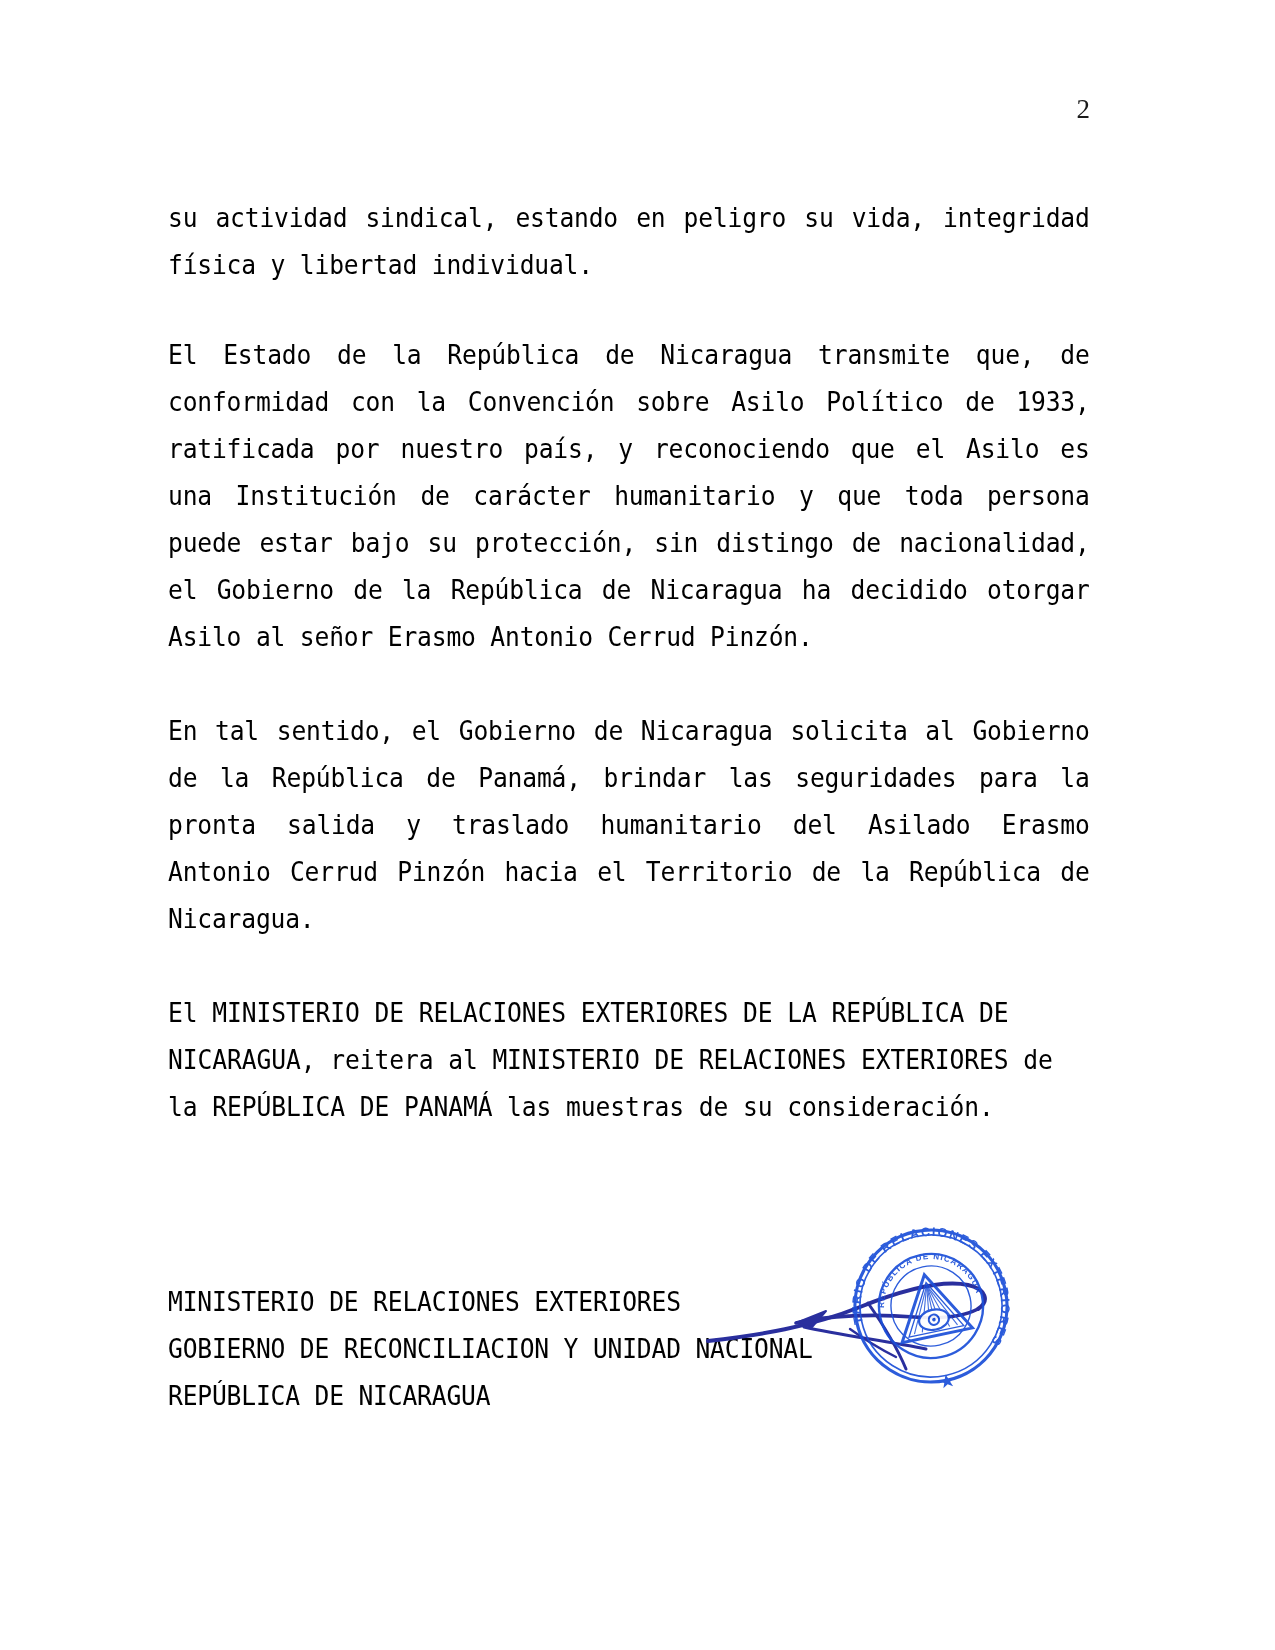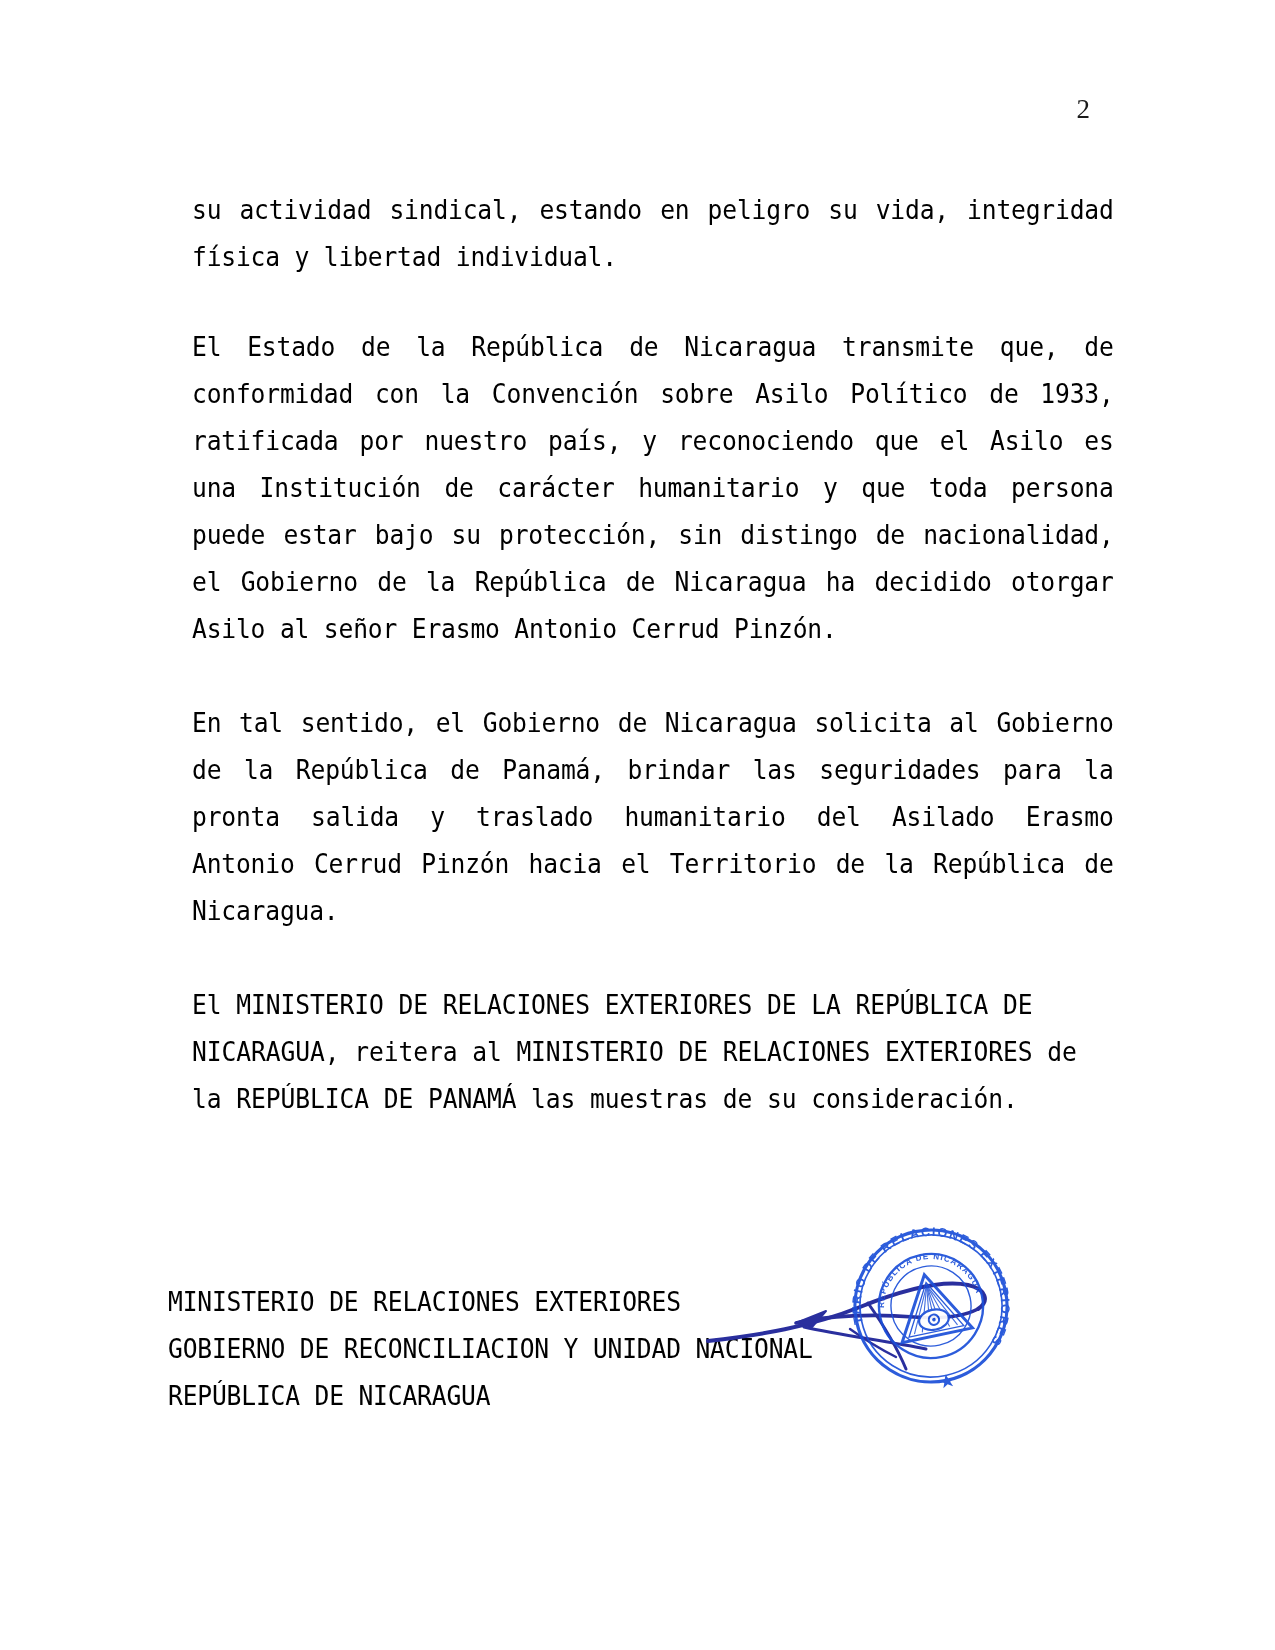--- a/index.html
+++ b/index.html
@@ -25,23 +25,22 @@
     width: 1090px;
     text-align: right;
     font-family: "Liberation Serif", "DejaVu Serif", serif;
     font-size: 27px;
     color: #1a1a1a;
     line-height: 1;
   }
   .body-text {
     position: absolute;
     left: 168px;
-    top: 186px;
+    top: 194px;
     width: 922px;
-    margin-left: 24px;
   }
   .para {
     font-family: "DejaVu Sans Mono", "Liberation Mono", monospace;
     font-size: 26.5px;
     line-height: 47px;
     color: #000000;
     text-align: justify;
     text-justify: inter-word;
     letter-spacing: -0.2px;
     transform: scaleX(0.93);

